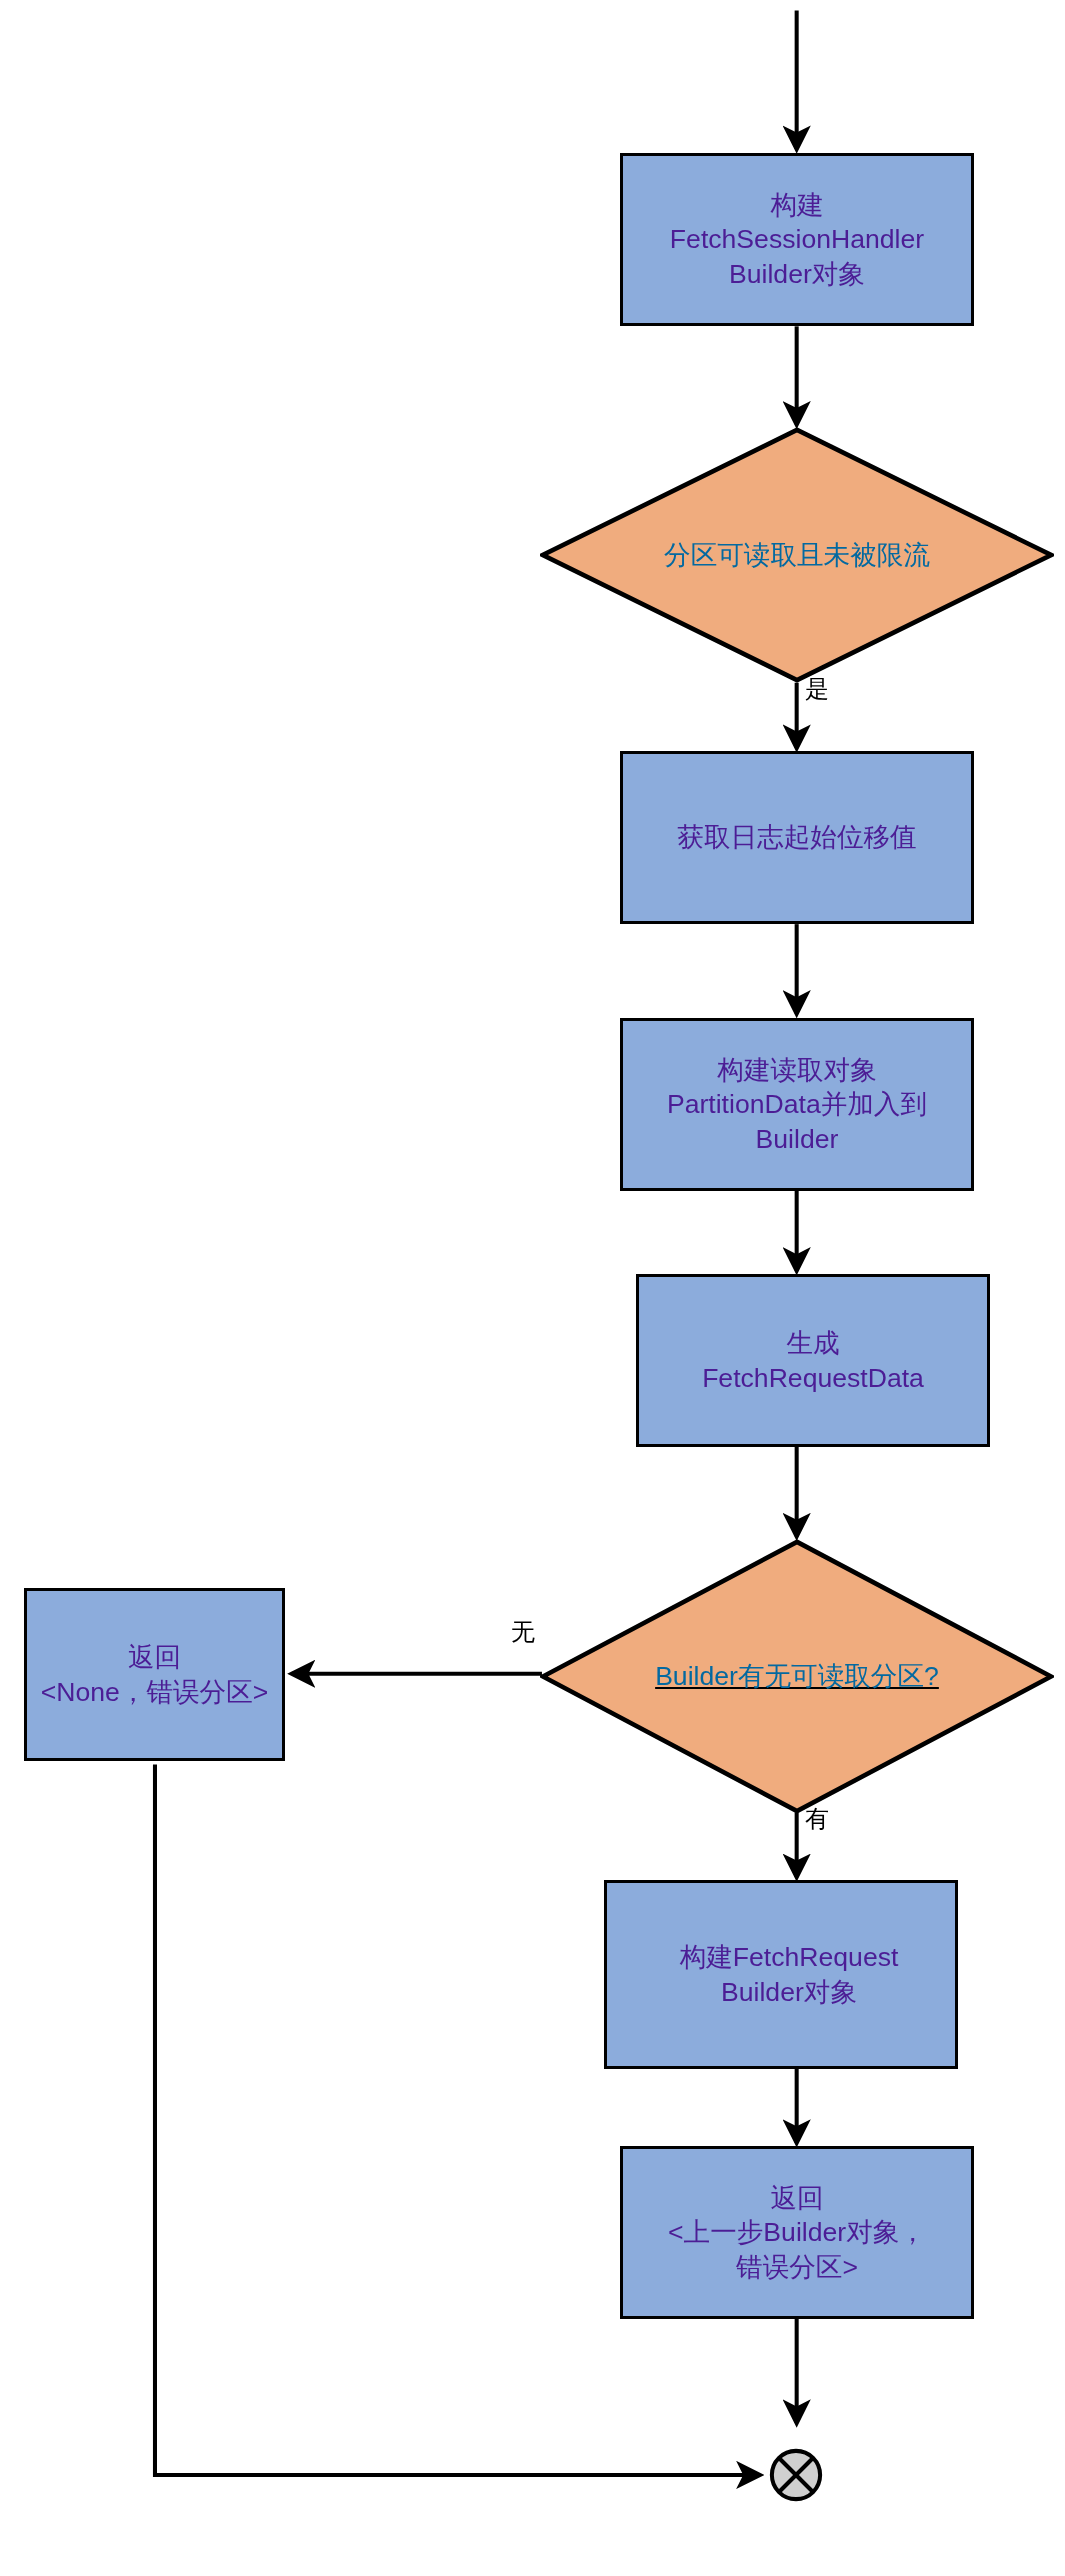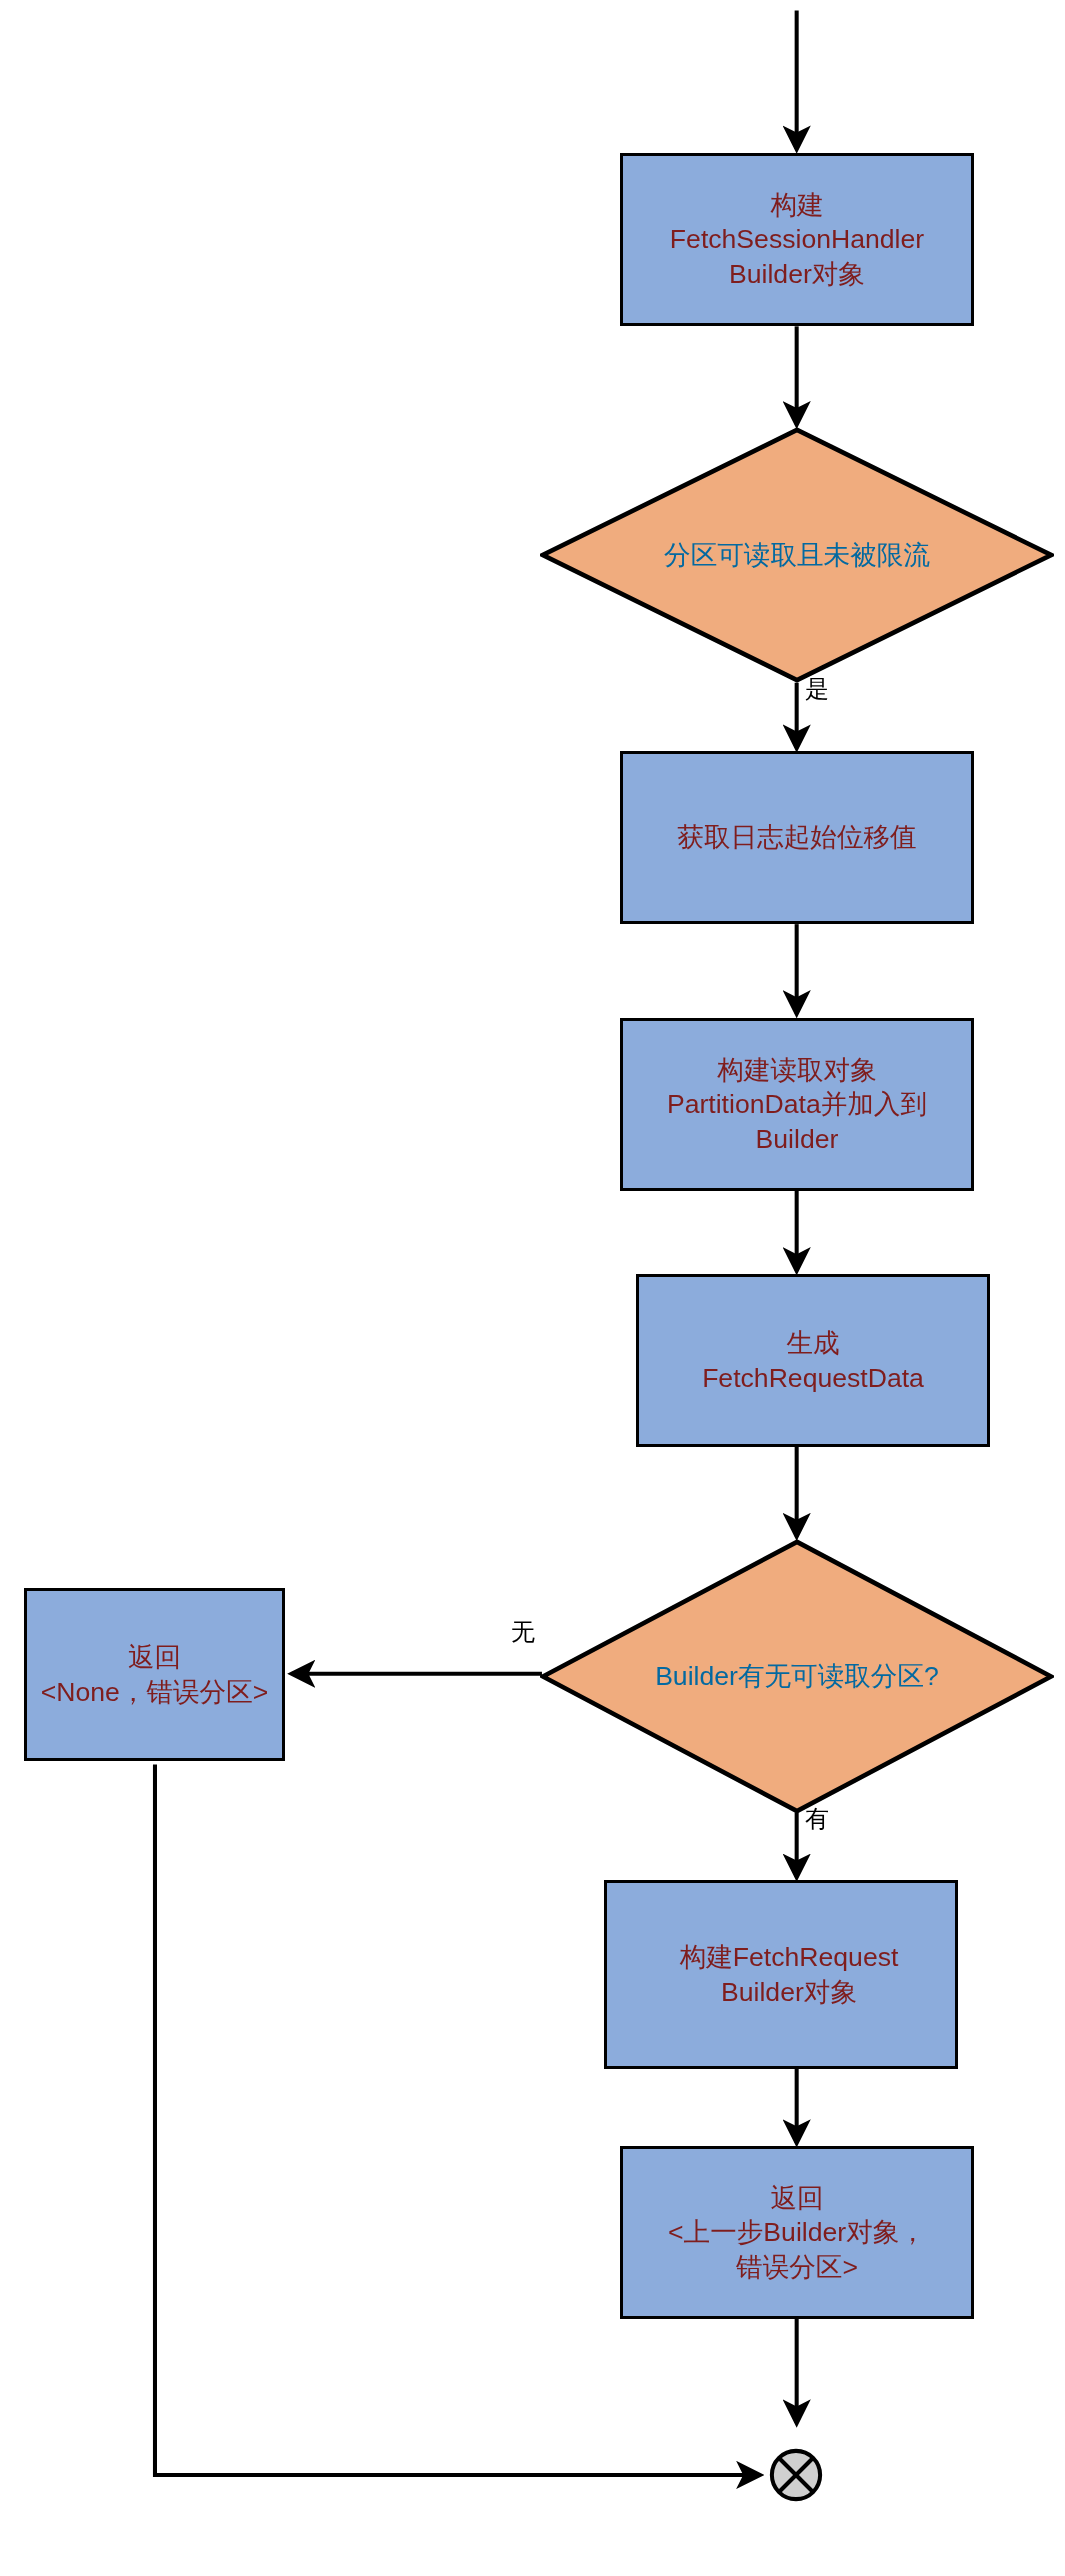--- a/index.html
+++ b/index.html
@@ -34,21 +34,21 @@
     justify-content: center;
     text-align: center;
   }
   .process {
     background: #8CACDC;
     border: 3.5px solid #000000;
   }
   .process .label {
     font-size: 26.6px;
     line-height: 1.30;
-    color: #7f1d1d;
+    color: #4c1d95;
     white-space: pre-line;
     letter-spacing: 0px;
   }
   .decision {
     background: transparent;
     border: none;
   }
   .decision .diamond-shape {
     position: absolute;
     left: 0;
@@ -137,21 +137,21 @@
     <div class="label">构建读取对象
 PartitionData并加入到
 Builder</div>
   </div>
 
   <div class="node process" style="left:620px; top:1274px; width:354px; height:173px;margin-left:16px;">
     <div class="label">生成
 FetchRequestData</div>
   </div>
 
-  <div class="node decision" style="left:540px; top:1539px; width:514px; height:275px;">
+  <div class="node decision" style="left:540px; top:1539px; width:514px; height:275px;text-decoration:underline;">
     <svg class="diamond-shape" viewBox="0 0 890 476" preserveAspectRatio="none">
       <polygon points="445,5 885,238 445,471 5,238" fill="#F0AC7E" stroke="#000000" stroke-width="8"></polygon>
     </svg>
     <div class="label">Builder有无可读取分区?</div>
   </div>
 
   <div class="edge-label" style="left:511px; top:1620px;">无</div>
 
   <div class="edge-label" style="left:805px; top:1807px;">有</div>
 

